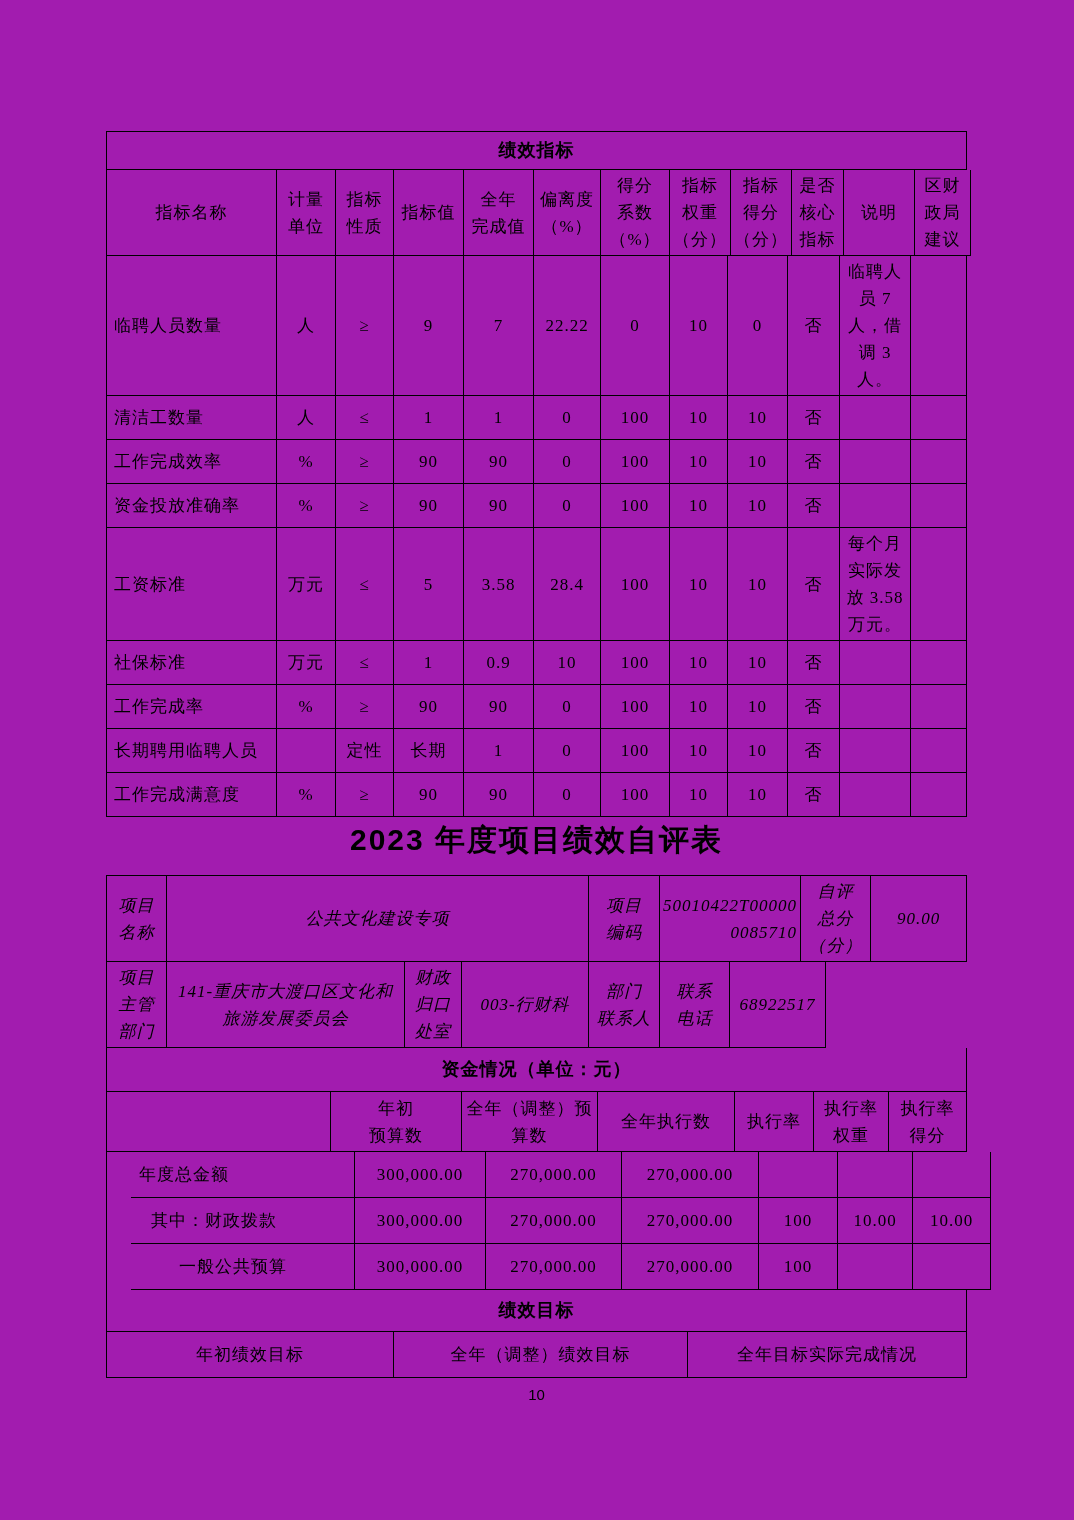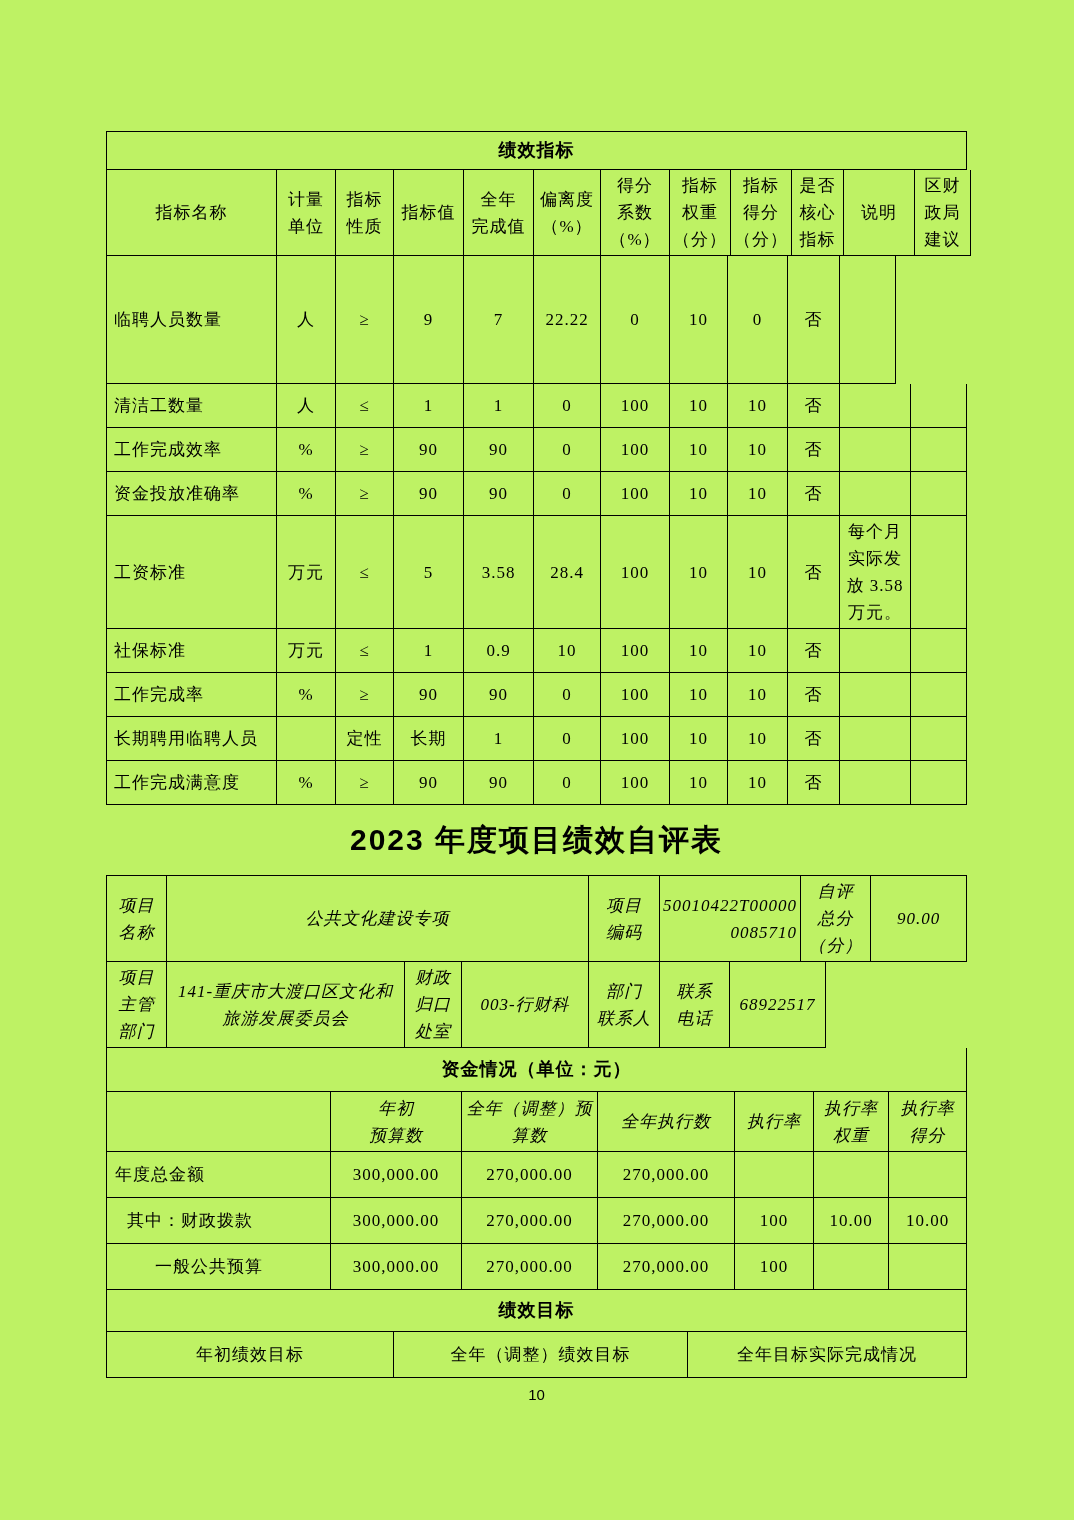--- a/index.html
+++ b/index.html
@@ -1,16 +1,16 @@
 <!DOCTYPE html>
 <html><head>
 <meta charset="utf-8">
 <style>
   html,body{margin:0;padding:0;background:#ffffff;}
-  .page{position:relative;width:1074px;height:1520px;background:#bef264;color:#000;
+  .page{position:relative;width:1074px;height:1520px;background:#a21caf;color:#000;
         font-family:"Liberation Serif","DejaVu Serif",serif;overflow:hidden;}
   .tbl{position:absolute;left:106px;width:861px;border-top:1px solid #000;border-left:1px solid #000;box-sizing:border-box;}
   .t1{top:131px;}
   .t2{top:875px;}
   .trow{display:flex;align-items:stretch;}
   .tcell{box-sizing:border-box;border-right:1px solid #000;border-bottom:1px solid #000;
          display:flex;align-items:center;justify-content:center;text-align:center;
          white-space:pre-line;font-size:17px;line-height:27px;letter-spacing:1px;padding:2px 3px;}
   .sec-heading{font-weight:bold;font-size:18px;}
   .t1-heading-row{min-height:38px;}
@@ -26,22 +26,22 @@
   
   .w57{flex:0 0 57px;}.w60{flex:0 0 60px;}.w70{flex:0 0 70px;}.w71{flex:0 0 71px;}
   .w96{flex:0 0 96px;}.w127{flex:0 0 127px;}.w141{flex:0 0 141px;}.w238{flex:0 0 238px;}
   .w422{flex:0 0 422px;}.w860{flex:0 0 860px;}
   .r84{min-height:84px;font-style:italic;}
   .sec{min-height:44px;}
   .sec2{min-height:42px;}
   
   .fc0{flex:0 0 224px;}.fc1{flex:0 0 131px;}.fc2{flex:0 0 136px;}.fc3{flex:0 0 137px;}
   .fc4{flex:0 0 79px;}.fc5{flex:0 0 75px;}.fc6{flex:0 0 78px;}
-  .t2-funding-head .trow{min-height:60px;font-style:italic;}
-  .t2-funding-body .trow{min-height:46px;}
+  .t2-funding-head .trow{min-height:60px;}
+  .t2-funding-body .trow{min-height:46px;margin-left:24px;}
   .t2-funding-body .trow .fc0{justify-content:flex-start;text-align:left;}
   .t2-funding-body .trow:nth-child(1) .fc0{padding-left:8px;}
   .t2-funding-body .trow:nth-child(2) .fc0{padding-left:20px;}
   .t2-funding-body .trow:nth-child(3) .fc0{padding-left:48px;}
   
   .gc0{flex:0 0 287px;}.gc1{flex:0 0 294px;text-align:center;}.gc2{flex:0 0 279px;}
   .t2-goals-head .trow{min-height:46px;}
   .break-all{word-break:break-all;text-align:right;}
   .doc-title{position:absolute;top:820px;left:106px;width:861px;text-align:center;
              font-family:"Liberation Sans","DejaVu Sans",sans-serif;font-weight:700;
@@ -93,20 +93,21 @@
           <div class="tcell c0">临聘人员数量</div>
           <div class="tcell c1">人</div>
           <div class="tcell c2">≥</div>
           <div class="tcell c3">9</div>
           <div class="tcell c4">7</div>
           <div class="tcell c5">22.22</div>
           <div class="tcell c6">0</div>
           <div class="tcell c7">10</div>
           <div class="tcell c8">0</div>
           <div class="tcell c9">否</div>
+          <div class="tcell c10">临聘人员 7 人，借调 3 人。</div>
           <div class="tcell c11"></div>
         </div>
         <div class="trow">
           <div class="tcell c0">清洁工数量</div>
           <div class="tcell c1">人</div>
           <div class="tcell c2">≤</div>
           <div class="tcell c3">1</div>
           <div class="tcell c4">1</div>
           <div class="tcell c5">0</div>
           <div class="tcell c6">100</div>

